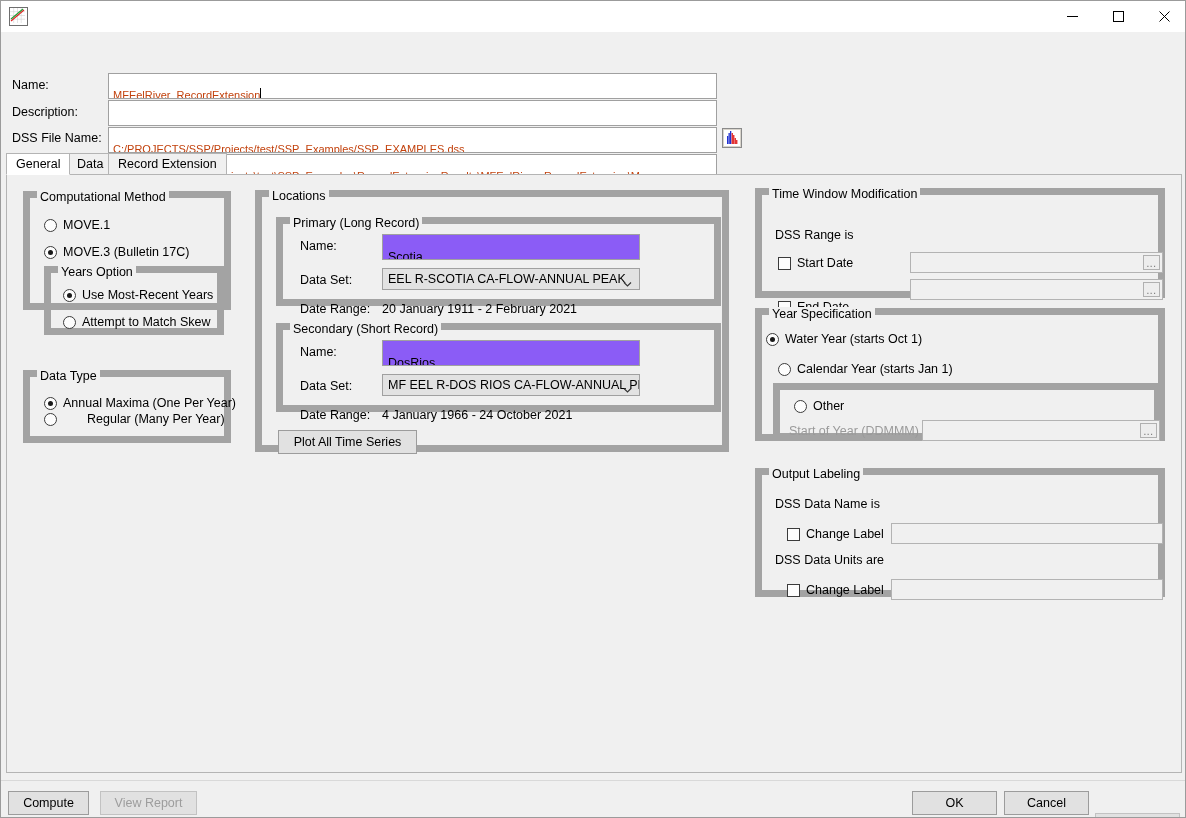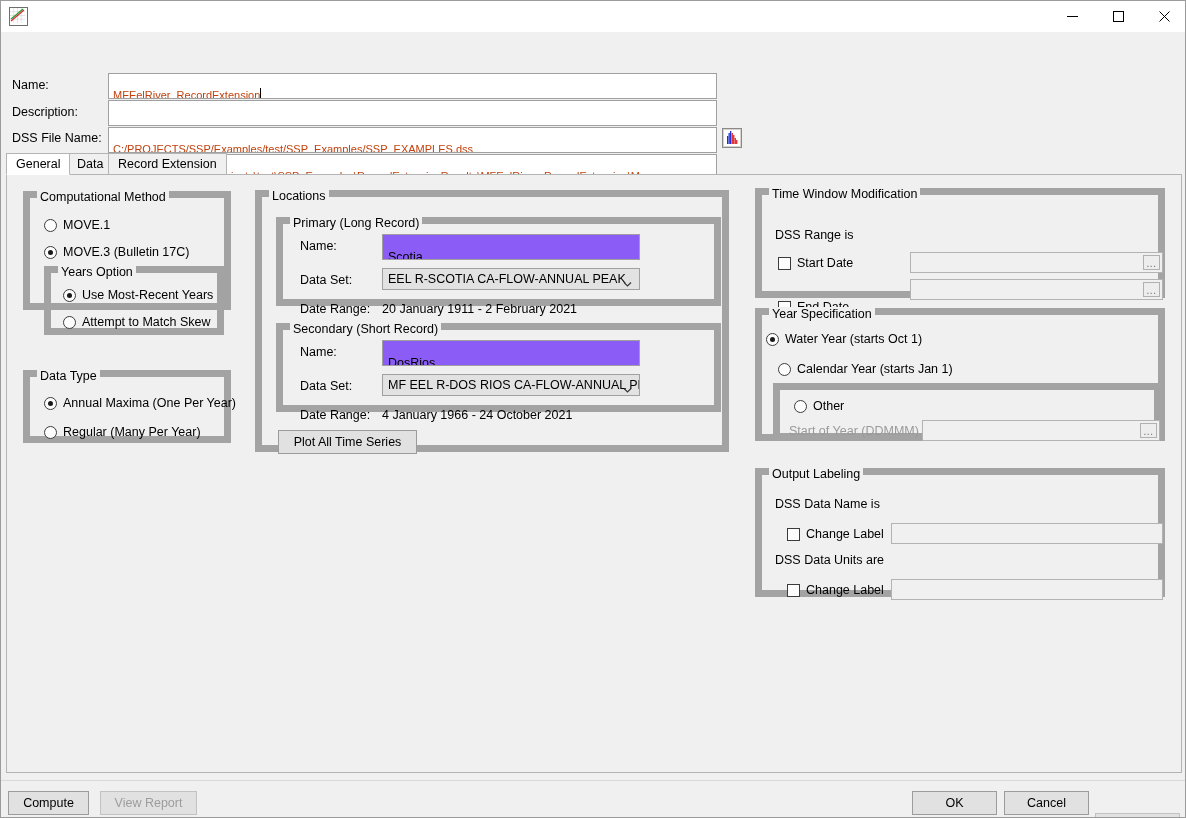--- a/index.html
+++ b/index.html
@@ -334,21 +334,21 @@
 
   <div class="header-area">
 
     <div class="flabel" style="left:11px; top:43px;">Name:</div>
     <div class="ftext caret" style="left:107px; top:41px; width:609px;">MFEelRiver_RecordExtension</div>
 
     <div class="flabel" style="left:11px; top:70px;">Description:</div>
     <div class="ftext" style="left:107px; top:68px; width:609px;"></div>
 
     <div class="flabel" style="left:11px; top:96px;">DSS File Name:</div>
-    <div class="ftext" style="left:107px; top:95px; width:609px;">C:/PROJECTS/SSP/Examples/test/SSP_Examples/SSP_EXAMPLES.dss</div>
+    <div class="ftext" style="left:107px; top:95px; width:609px;">C:/PROJECTS/SSP/Projects/test/SSP_Examples/SSP_EXAMPLES.dss</div>
     <div class="dss-icon" style="left:721px; top:96px;">
       <svg width="18" height="18" viewBox="0 0 18 18">
         <rect x="0" y="0" width="18" height="18" fill="#d8d4cc"></rect>
         <rect x="1" y="1" width="16" height="16" fill="#ffffff"></rect>
         <g fill="#2030d0">
           <rect x="4" y="7" width="1.3" height="8"></rect>
           <rect x="5.5" y="4" width="1.3" height="11"></rect>
           <rect x="7" y="2" width="1.3" height="13"></rect>
         </g>
         <g fill="#e02020">
@@ -396,21 +396,21 @@
         </div>
       </div>
     </div>
 
     <div class="group" style="left:16px; top:195px; width:208px; height:73px;">
       <div class="legend">Data Type</div>
       <div class="radio checked" style="left:14px; top:18px;">
         <span class="dot"></span>
         <span class="rlabel">Annual Maxima (One Per Year)</span>
       </div>
-      <div class="radio" style="left:14px; top:47px;">
+      <div class="radio" style="left:14px; top:34px;gap:24px;">
         <span class="dot"></span>
         <span class="rlabel">Regular (Many Per Year)</span>
       </div>
     </div>
 
     <div class="group" style="left:248px; top:15px; width:474px; height:262px;">
       <div class="legend">Locations</div>
 
       <div class="group" style="left:14px; top:20px; width:445px; height:89px;">
         <div class="legend">Primary (Long Record)</div>

